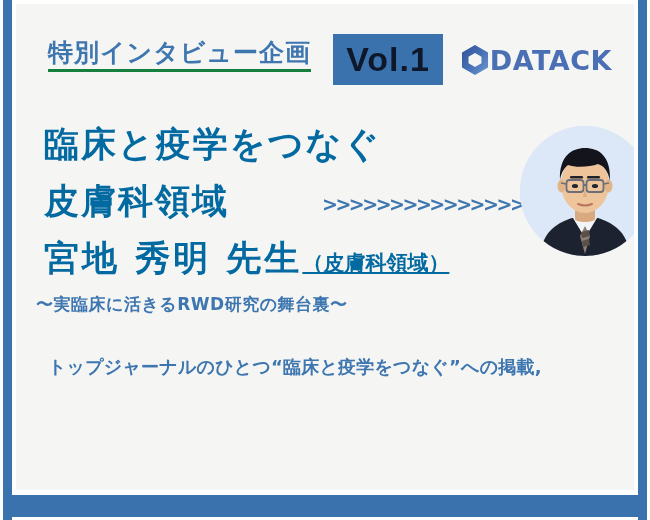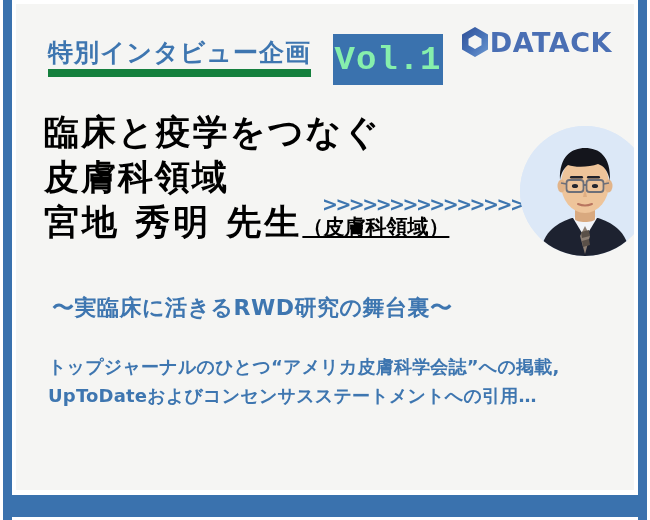--- a/index.html
+++ b/index.html
@@ -46,47 +46,47 @@
 
   
   .eyebrow {
     position: absolute;
     left: 32px;
     top: 36px;
     font-size: 25px;
     font-weight: 700;
     letter-spacing: 1px;
     color: #3e76b0;
-    border-bottom: 8px solid #15803d;
+    border-bottom: 3px solid #15803d;
     padding-bottom: 3px;
     line-height: 1.05;
     white-space: nowrap;
   }
 
   .vol-badge {
     position: absolute;
     left: 317px;
     top: 30px;
     width: 110px;
     height: 51px;
     background: #3a72ae;
-    color: #86efac;
+    color: #0f172a;
     font-size: 34px;
     font-weight: 700;
     letter-spacing: 1px;
     display: flex;
     align-items: center;
     justify-content: center;
-    font-family: Liberation Mono, monospace;
+    font-family: Liberation Sans, sans-serif;
   }
 
   .brand {
     position: absolute;
     right: 22px;
-    top: 22px;
+    top: 40px;
     display: flex;
     align-items: center;
     gap: 0;
   }
   .brand-mark { width: 30px; height: 32px; display: block; }
   .brand-text {
     font-size: 27px;
     font-weight: 700;
     letter-spacing: 0.5px;
     color: #4a6fb4;
@@ -96,24 +96,25 @@
   
   .headline {
     position: absolute;
     left: 28px;
     top: 106px;
     width: 470px;
   }
   .headline-line {
     font-size: 35px;
     font-weight: 700;
-    color: #000000;
+    color: #0369a1;
     letter-spacing: 2px;
     line-height: 1.29;
     white-space: nowrap;
+    margin-top: 12px;
   }
   .headline-line.name {
     letter-spacing: 3px;
   }
   .name-suffix {
     font-size: 21px;
     font-weight: 700;
     letter-spacing: 0px;
     text-decoration: underline;
   }
@@ -126,23 +127,23 @@
     font-weight: 700;
     color: #3e76b0;
     letter-spacing: -2.5px;
     white-space: nowrap;
     font-family: "DejaVu Sans", "Liberation Sans", sans-serif;
   }
 
   
   .subtitle {
     position: absolute;
-    left: 36px;
+    left: 20px;
     top: 289px;
-    font-size: 22px;
+    font-size: 17px;
     font-weight: 700;
     letter-spacing: 0.5px;
     color: #3e76b0;
     white-space: nowrap;
   }
 
   
   .body-block {
     position: absolute;
     left: 32px;
@@ -207,22 +208,21 @@
       <div class="headline-line">臨床と疫学をつなぐ</div>
       <div class="headline-line">皮膚科領域</div>
       <div class="headline-line name"><span>宮地 秀明 先生</span><span class="name-suffix">（皮膚科領域）</span></div>
     </div>
 
     <div class="chevrons">&gt;&gt;&gt;&gt;&gt;&gt;&gt;&gt;&gt;&gt;&gt;&gt;&gt;&gt;&gt;&gt;&gt;&gt;&gt;</div>
 
     <div class="subtitle">〜実臨床に活きるRWD研究の舞台裏〜</div>
 
     <div class="body-block">
-      <div class="body-line">トップジャーナルのひとつ“アメリカ皮膚科学会誌”への掲載,</div>
-      <div class="body-line">UpToDateおよびコンセンサスステートメントへの引用…</div>
+      <div class="body-line">トップジャーナルのひとつ“臨床と疫学をつなぐ”への掲載,</div>
     </div>
 
     <div class="portrait">
       <svg viewBox="0 0 130 130" xmlns="http://www.w3.org/2000/svg">
         <rect x="0" y="0" width="130" height="130" fill="#dce8f7"></rect>
 
         <path d="M20 130 C22 104 40 96 52 92 L78 92 C90 96 108 104 110 130 Z" fill="#1d2230"></path>
 
         <path d="M53 92 L65 112 L77 92 L71 89 L59 89 Z" fill="#f2f4f8"></path>
 

